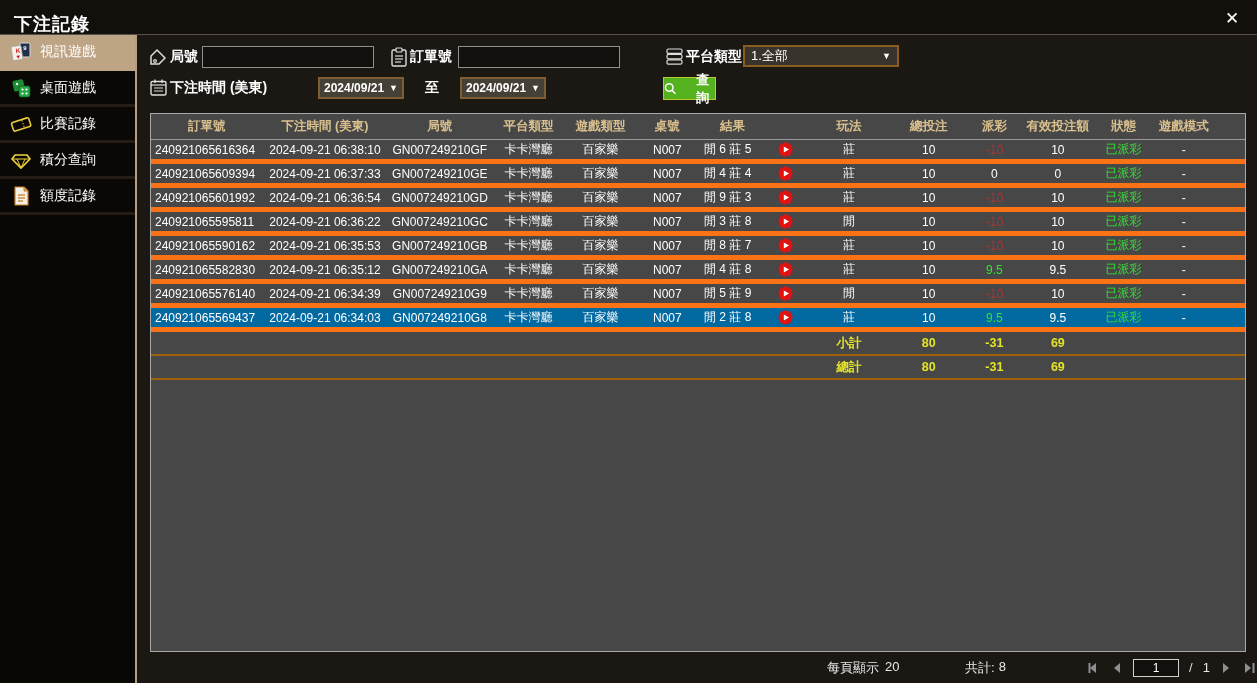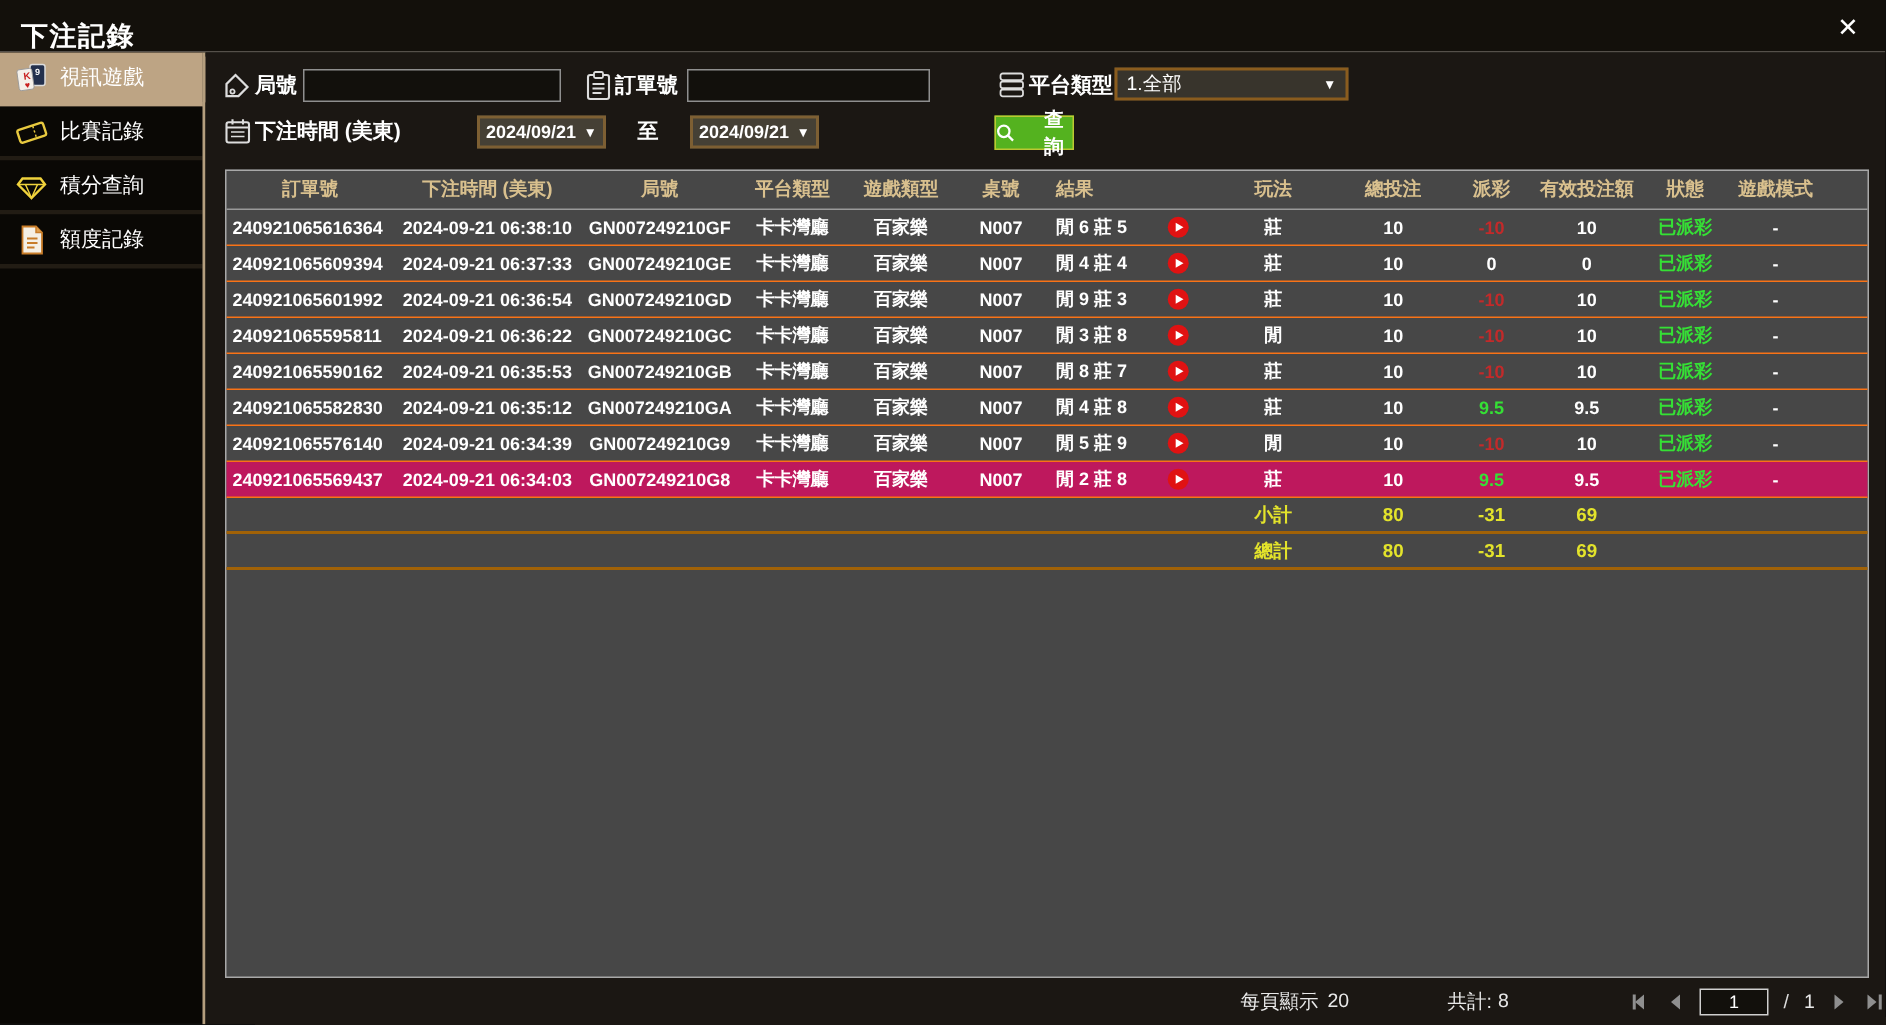--- a/index.html
+++ b/index.html
@@ -35,22 +35,22 @@
   .f-select .arr{margin-left:auto;font-size:9px;color:#fff;}
   .f-date{position:absolute;height:22px;background:#454035;border:2px solid #7d5f33;color:#fff;font-size:12px;font-weight:bold;display:flex;align-items:center;justify-content:center;gap:5px;cursor:pointer;}
   .f-date .arr{font-size:9px;}
   .query-btn{position:absolute;left:526px;top:42px;width:53px;height:23px;background:#54b21f;border:1px solid #bcc832;color:#fff;font-size:13px;font-weight:bold;display:flex;align-items:center;justify-content:center;gap:14px;cursor:pointer;padding:0;}
 
   
   .tbl{position:absolute;left:13px;top:78px;width:1096px;height:539px;background:#474747;border:1px solid #a8a8a8;}
   .grid{display:grid;grid-template-columns:10.2% 11.4% 9.6% 6.6% 6.6% 5.6% 10% 7.6% 7% 5% 6.6% 5.4% 5.6% 2.8%;align-items:center;}
   .thead{height:26px;border-bottom:1px solid #9a9a9a;}
   .th{font-size:12.5px;font-weight:bold;color:#d9c08e;text-align:center;white-space:nowrap;overflow:hidden;}
-  .trow{height:24px;border-bottom:1px solid #f97316;cursor:pointer;font-weight:bold;}
-  .trow.selected{background:#be185d;}
+  .trow{height:24px;border-bottom:5px solid #f97316;cursor:pointer;}
+  .trow.selected{background:#0369a1;}
   .td{font-size:12px;color:#fff;text-align:center;white-space:nowrap;overflow:hidden;}
   .c-order{text-align:left;padding-left:4px;font-size:12px;}
   .c-result{text-align:left;padding-left:6px;display:flex;align-items:center;}
   .c-result .play{margin-left:auto;margin-right:14%;display:flex;cursor:pointer;}
   .c-payout.neg{color:#c22a2a;}
   .c-payout.pos{color:#35e035;}
   .c-status{color:#35e035;}
   .total-row{height:24px;border-bottom:2px solid #a16207;}
   .total-row .td{color:#e3e32b;font-weight:bold;font-size:12.5px;}
 
@@ -110,20 +110,32 @@
           <rect x="10" y="2" width="10" height="14" rx="1.5" fill="#23304d" stroke="#dcdcdc" stroke-width="1"></rect>
           <text x="15" y="9" font-size="6" fill="#fff" text-anchor="middle" font-weight="bold">9</text>
           <rect x="2" y="5" width="10" height="14" rx="1.5" fill="#f4f0ea" stroke="#999" stroke-width="0.6" transform="rotate(-8 7 12)"></rect>
           <text x="6" y="12" font-size="6.5" fill="#c81f1f" font-weight="bold" transform="rotate(-8 7 12)">K</text>
           <text x="6" y="18" font-size="6" fill="#c81f1f" transform="rotate(-8 7 12)">♥</text>
         </svg>
       <span class="lbl">視訊遊戲</span>
     </div>
     <div class="side-item">
       <svg width="22" height="22" viewBox="0 0 22 22">
+          <rect x="3" y="3" width="11" height="11" rx="2" fill="#1d8a34" transform="rotate(-12 8 8)"></rect>
+          <rect x="9" y="9" width="11" height="11" rx="2" fill="#27a945" stroke="#0d5c1e" stroke-width="0.8"></rect>
+          <circle cx="12.5" cy="12.5" r="1.1" fill="#fff"></circle>
+          <circle cx="16.5" cy="16.5" r="1.1" fill="#fff"></circle>
+          <circle cx="16.5" cy="12.5" r="1.1" fill="#fff"></circle>
+          <circle cx="12.5" cy="16.5" r="1.1" fill="#fff"></circle>
+          <circle cx="7" cy="7" r="1.2" fill="#e8ffe8"></circle>
+        </svg>
+      <span class="lbl">桌面遊戲</span>
+    </div>
+    <div class="side-item">
+      <svg width="22" height="22" viewBox="0 0 22 22">
           <g transform="rotate(-18 11 11)">
             <rect x="2" y="7" width="18" height="9" rx="1.5" fill="none" stroke="#e8c93f" stroke-width="1.6"></rect>
             <line x1="13" y1="7.5" x2="13" y2="15.5" stroke="#e8c93f" stroke-width="1" stroke-dasharray="1.5 1.5"></line>
           </g>
         </svg>
       <span class="lbl">比賽記錄</span>
     </div>
     <div class="side-item">
       <svg width="22" height="22" viewBox="0 0 22 22">
           <polygon points="5,6 17,6 20,10 11,19 2,10" fill="none" stroke="#f0d23c" stroke-width="1.6"></polygon>
@@ -200,21 +212,21 @@
     </button>
 
     <div class="tbl">
       <div class="grid thead">
         <div class="th">訂單號</div>
         <div class="th">下注時間 (美東)</div>
         <div class="th">局號</div>
         <div class="th">平台類型</div>
         <div class="th">遊戲類型</div>
         <div class="th">桌號</div>
-        <div class="th" style="text-align:left;padding-left:6px;">結果</div>
+        <div class="th" style="text-align:left;padding-left:6px;margin-left:16px;">結果</div>
         <div class="th">玩法</div>
         <div class="th">總投注</div>
         <div class="th">派彩</div>
         <div class="th">有效投注額</div>
         <div class="th">狀態</div>
         <div class="th">遊戲模式</div>
         <div class="th"></div>
       </div>
       <div id="rows-host">
   <div class="grid trow">

